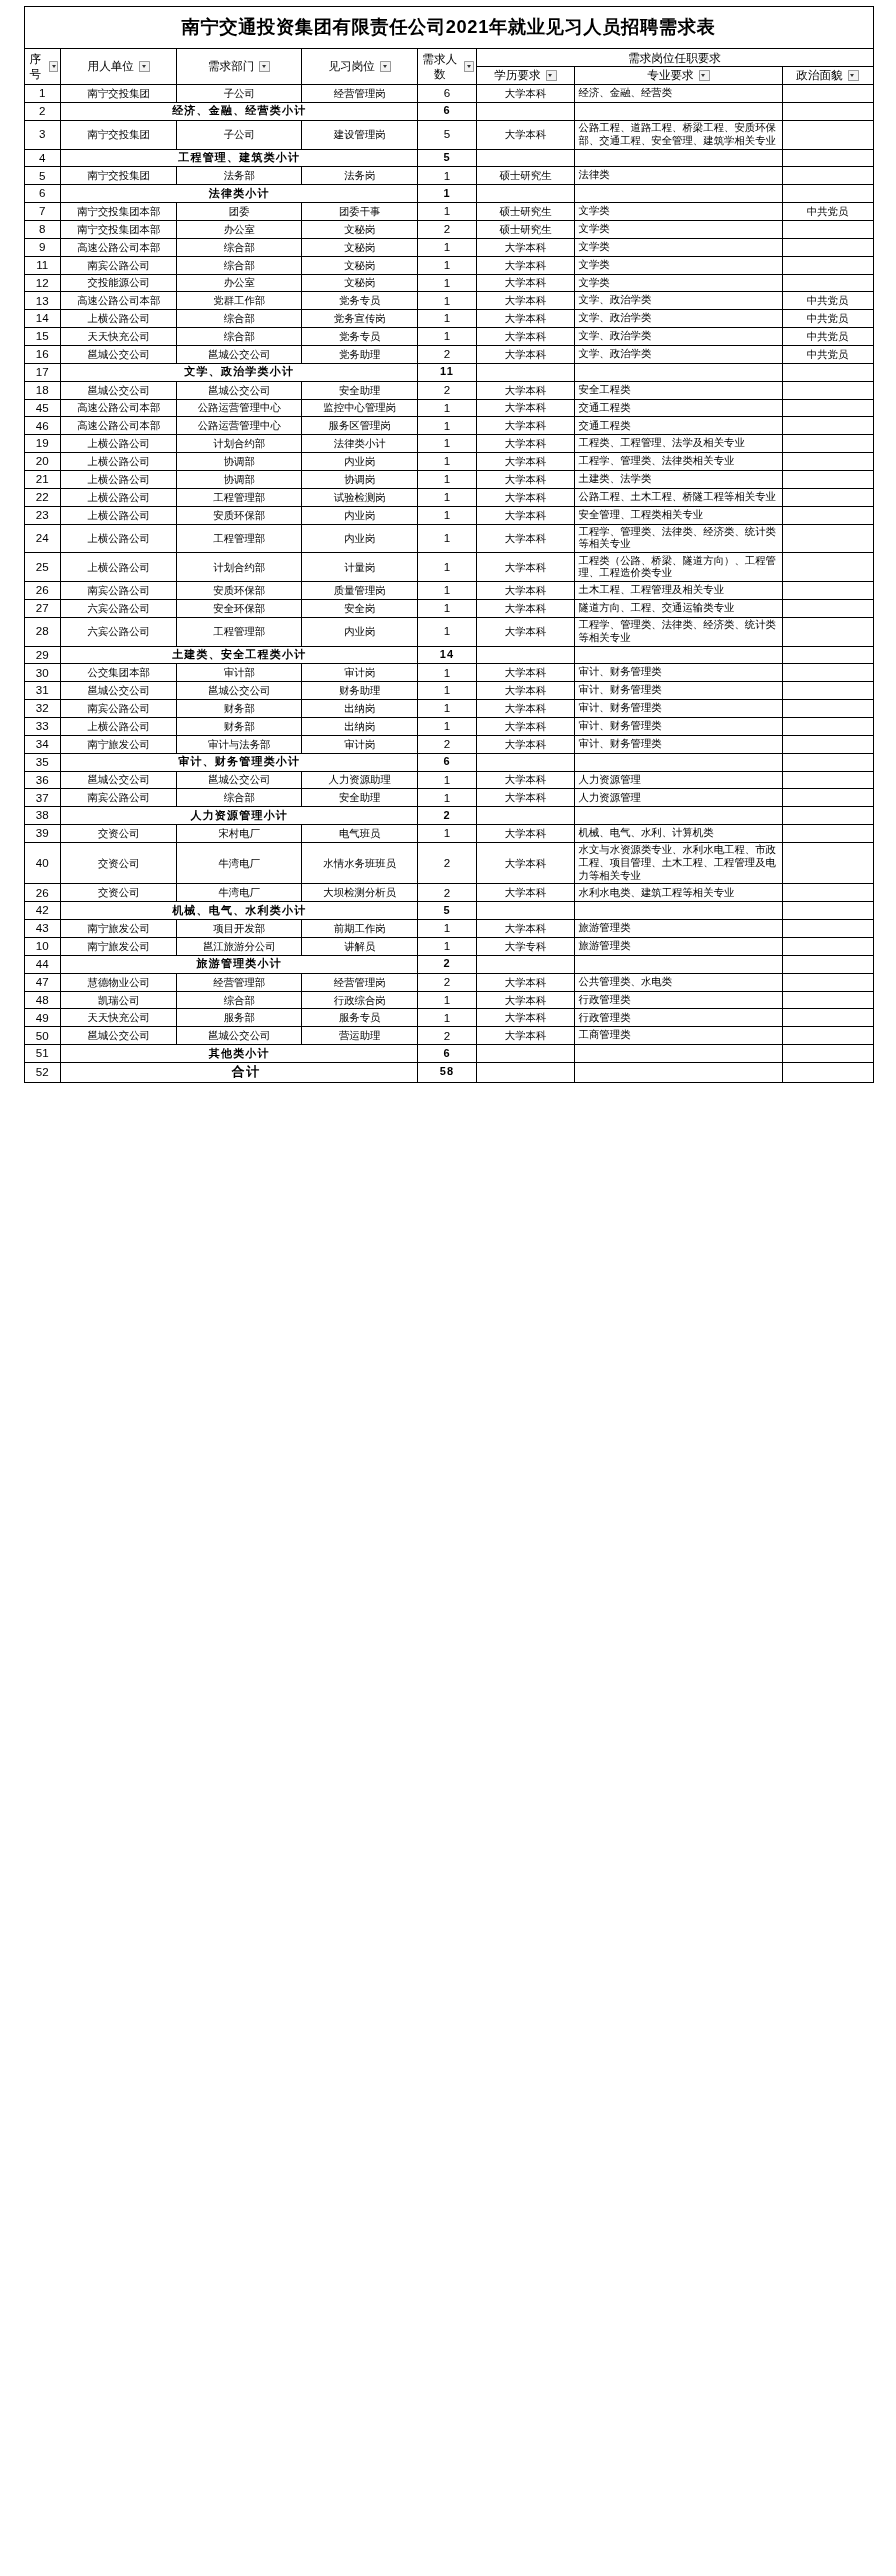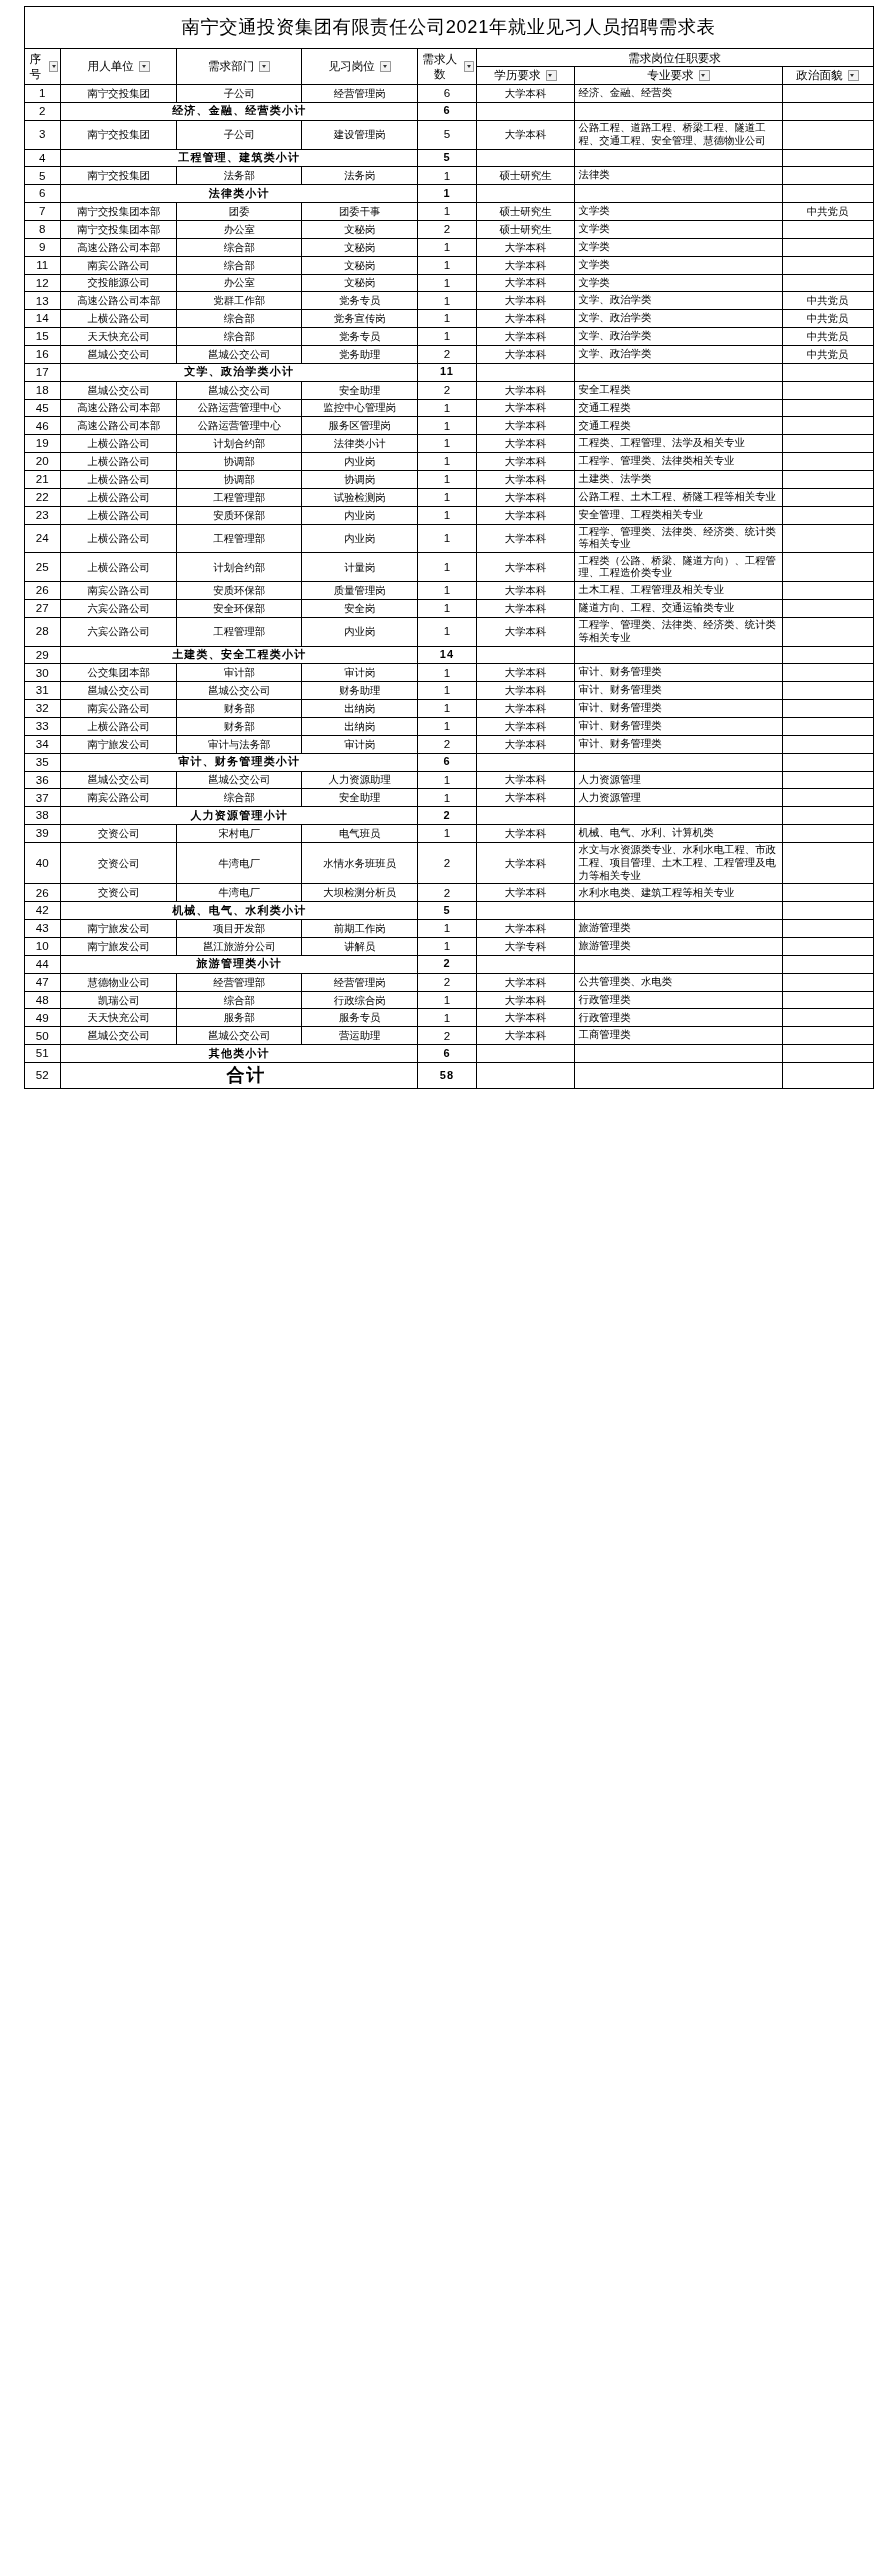--- a/index.html
+++ b/index.html
@@ -1,29 +1,29 @@
 <!DOCTYPE html>
 <html style="font-size:9.8px"><head>
 <meta charset="utf-8">
 <style>
   html,body{margin:0;padding:0;background:#ffffff;}
   body{font-family:"Liberation Sans","DejaVu Sans",sans-serif;color:#000;}
   #page{width:897px;min-height:2576px;background:#fff;position:relative;}
   .sheet{width:850px;margin:0 auto;padding-top:6.1px;}
   table{border-collapse:collapse;width:100%;table-layout:fixed;}
   td,th{border:0.6px solid #000;padding:1.2px 1.8px;font-size:11.6px;text-align:center;vertical-align:middle;line-height:1.25;}
-  .title-cell{border:0.6px solid #000;font-size:18.3px;font-weight:normal;padding:8.6px 0 9.8px;letter-spacing:0.6px;}
+  .title-cell{border:0.6px solid #000;font-size:18.3px;font-weight:bold;padding:8.6px 0 9.8px;letter-spacing:0.6px;}
   .hdr{font-size:11.6px;font-weight:normal;background:#fff;position:relative;}
   .hdr-tall{height:28px;}
   .filter{display:inline-block;width:9.2px;height:9.2px;border:0.6px solid #9a9a9a;background:#f2f2f2;vertical-align:middle;margin-left:3.1px;position:relative;border-radius:0.6px;}
   .filter:after{content:"";position:absolute;left:1.8px;top:3.1px;border-left:2.4px solid transparent;border-right:2.4px solid transparent;border-top:3.1px solid #333;}
   .hdrflex{display:flex;align-items:center;justify-content:center;gap:1.8px;}
   .sub{font-weight:bold;font-size:11px;letter-spacing:1.2px;}
   .small{font-size:10.4px;}
-  .tot{font-weight:bold;font-size:18px;letter-spacing:1.8px;padding-left:16px;}
+  .tot{font-weight:bold;font-size:13px;letter-spacing:1.8px;padding-left:16px;}
   .majorcell{text-align:left;padding-left:3.1px;font-size:10.4px;line-height:1.22;}
   .numcol{width:27px;}
   .unitcol{width:86px;}
   .deptcol{width:92px;}
   .postcol{width:86px;}
   .cntcol{width:43px;}
   .educol{width:73px;}
   .majcol{width:153px;}
   .polcol{width:67px;}
 </style>
@@ -118,21 +118,21 @@
             <td>&nbsp;</td>
             <td>&nbsp;</td>
           </tr>
           <tr>
             <td class="">3</td>
             <td class="small">南宁交投集团</td>
             <td class="small">子公司</td>
             <td class="small">建设管理岗</td>
             <td class="">5</td>
             <td class="small">大学本科</td>
-            <td class="majorcell">公路工程、道路工程、桥梁工程、隧道工程、交通工程、安全管理、慧德物业公司</td>
+            <td class="majorcell">公路工程、道路工程、桥梁工程、安质环保部、交通工程、安全管理、建筑学相关专业</td>
             <td class="small"></td>
           </tr>
           <tr>
             <td>4</td>
             <td colspan="3" class="sub">工程管理、建筑类小计</td>
             <td class="sub">5</td>
             <td>&nbsp;</td>
             <td>&nbsp;</td>
             <td>&nbsp;</td>
           </tr>

